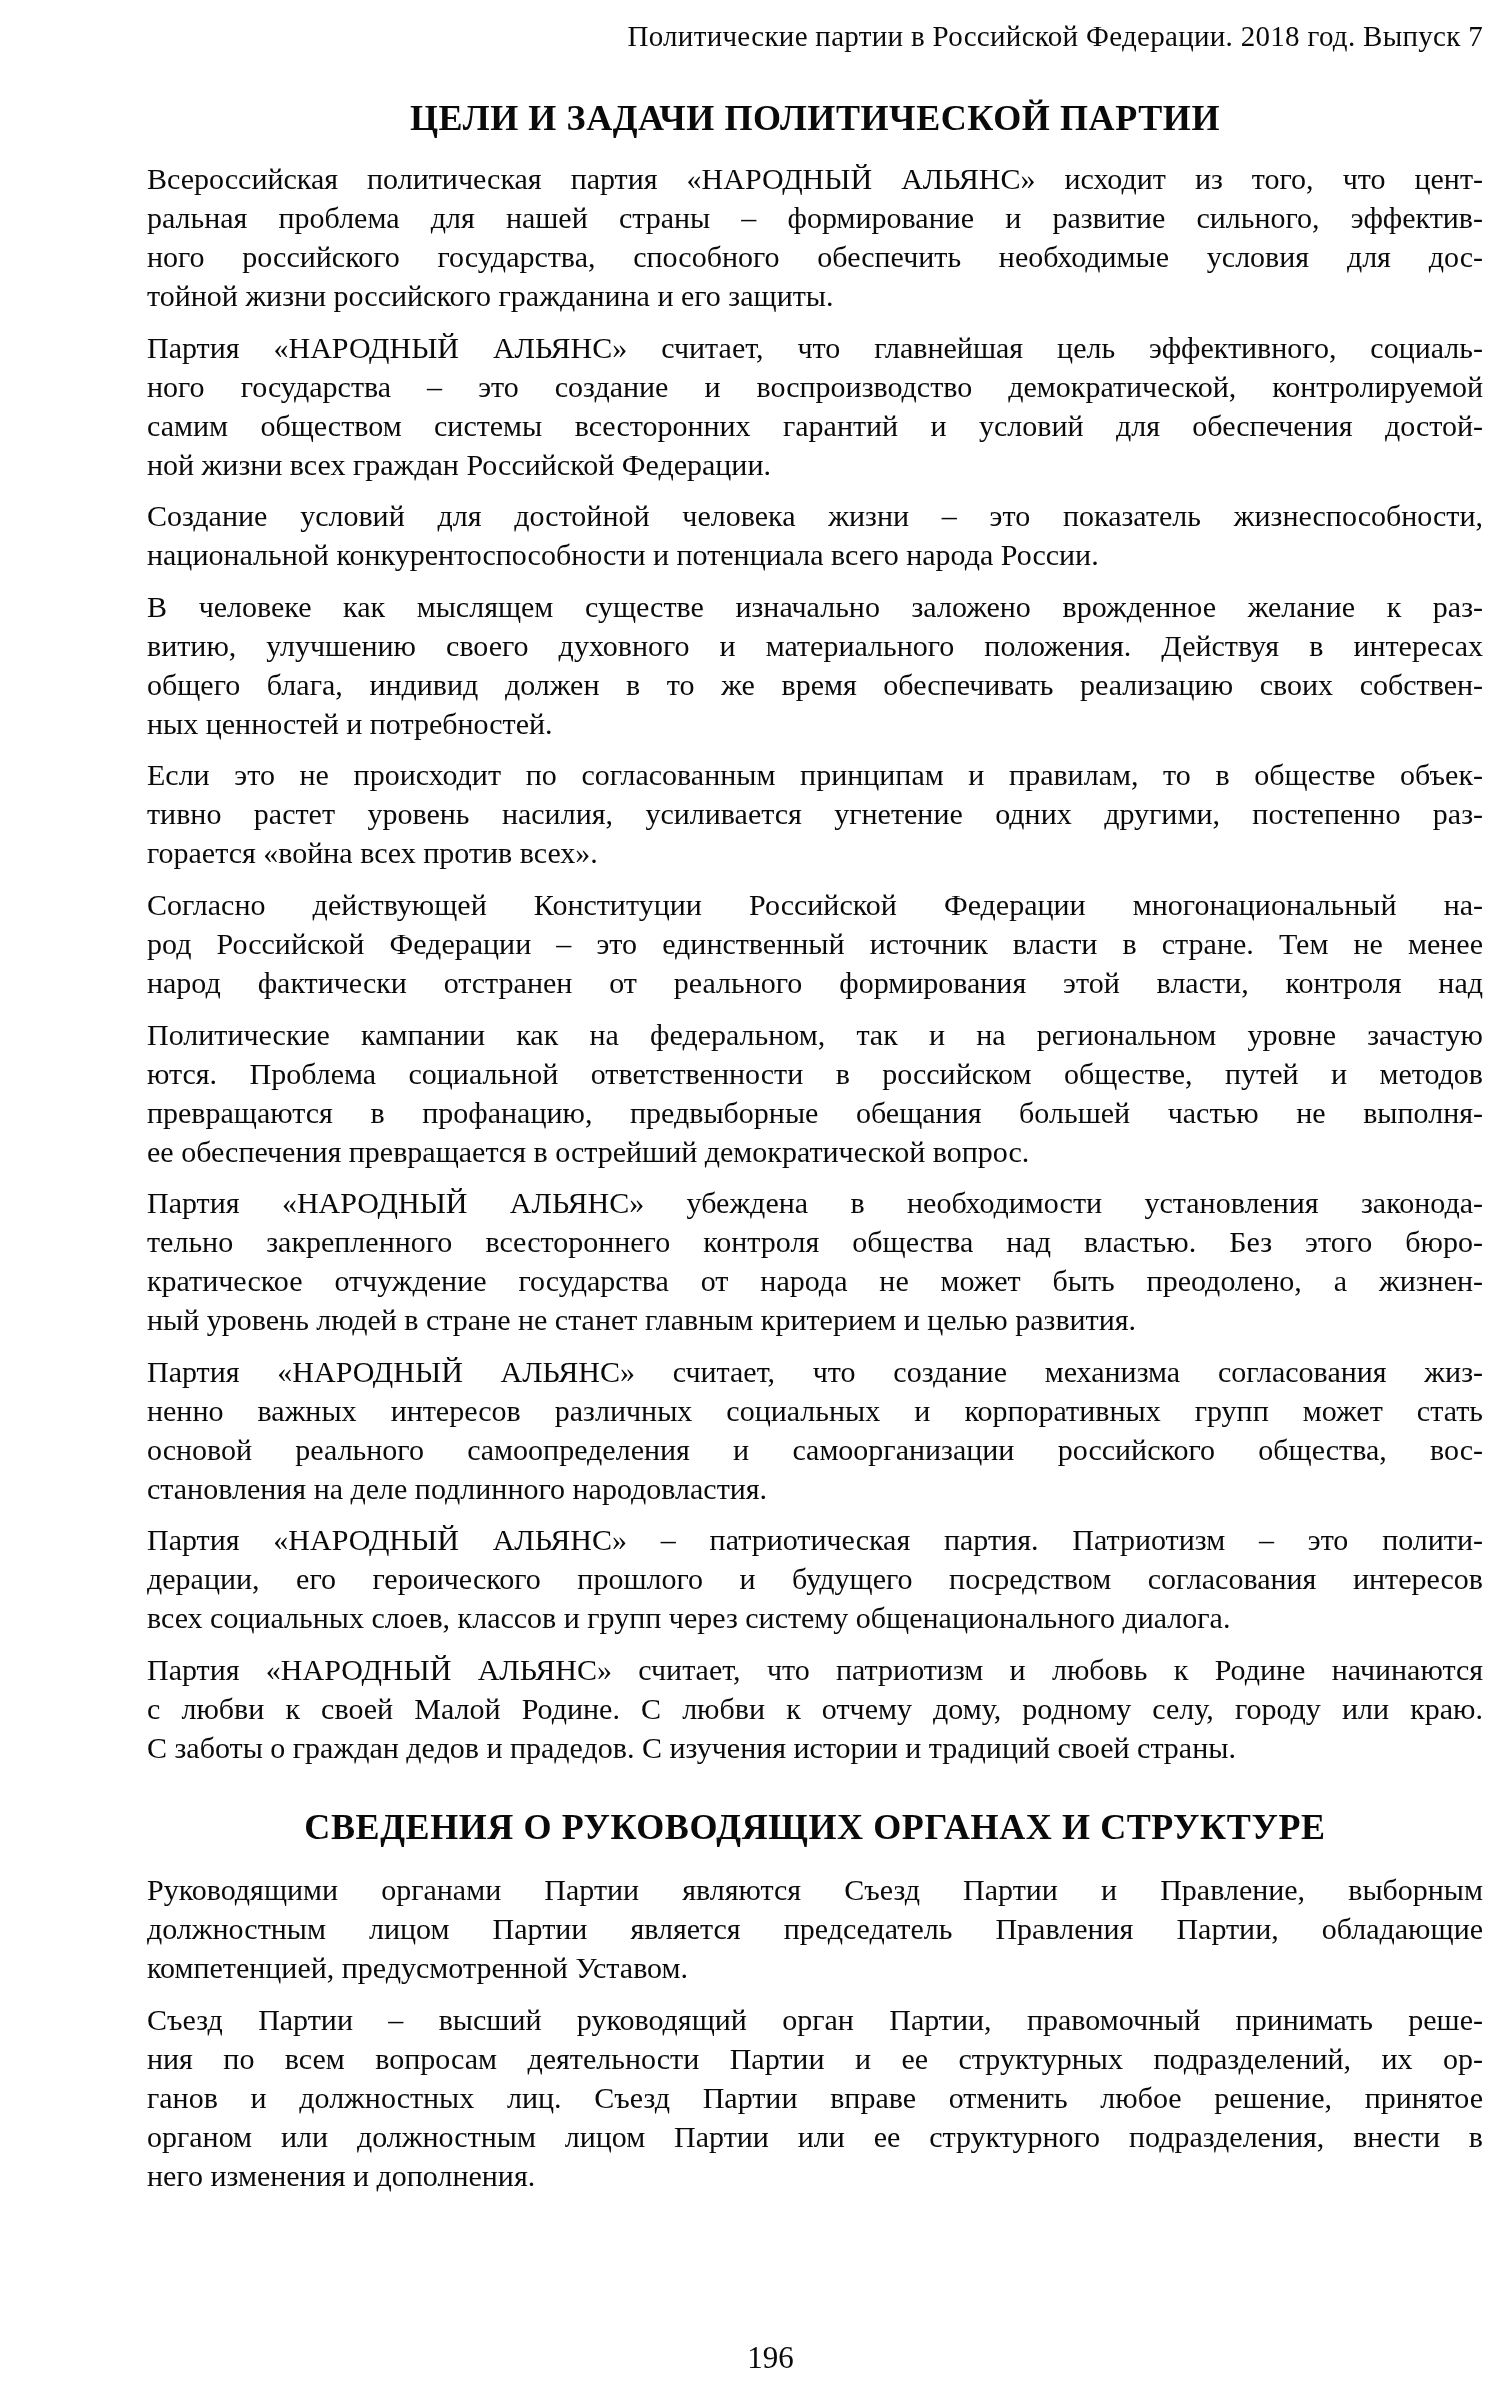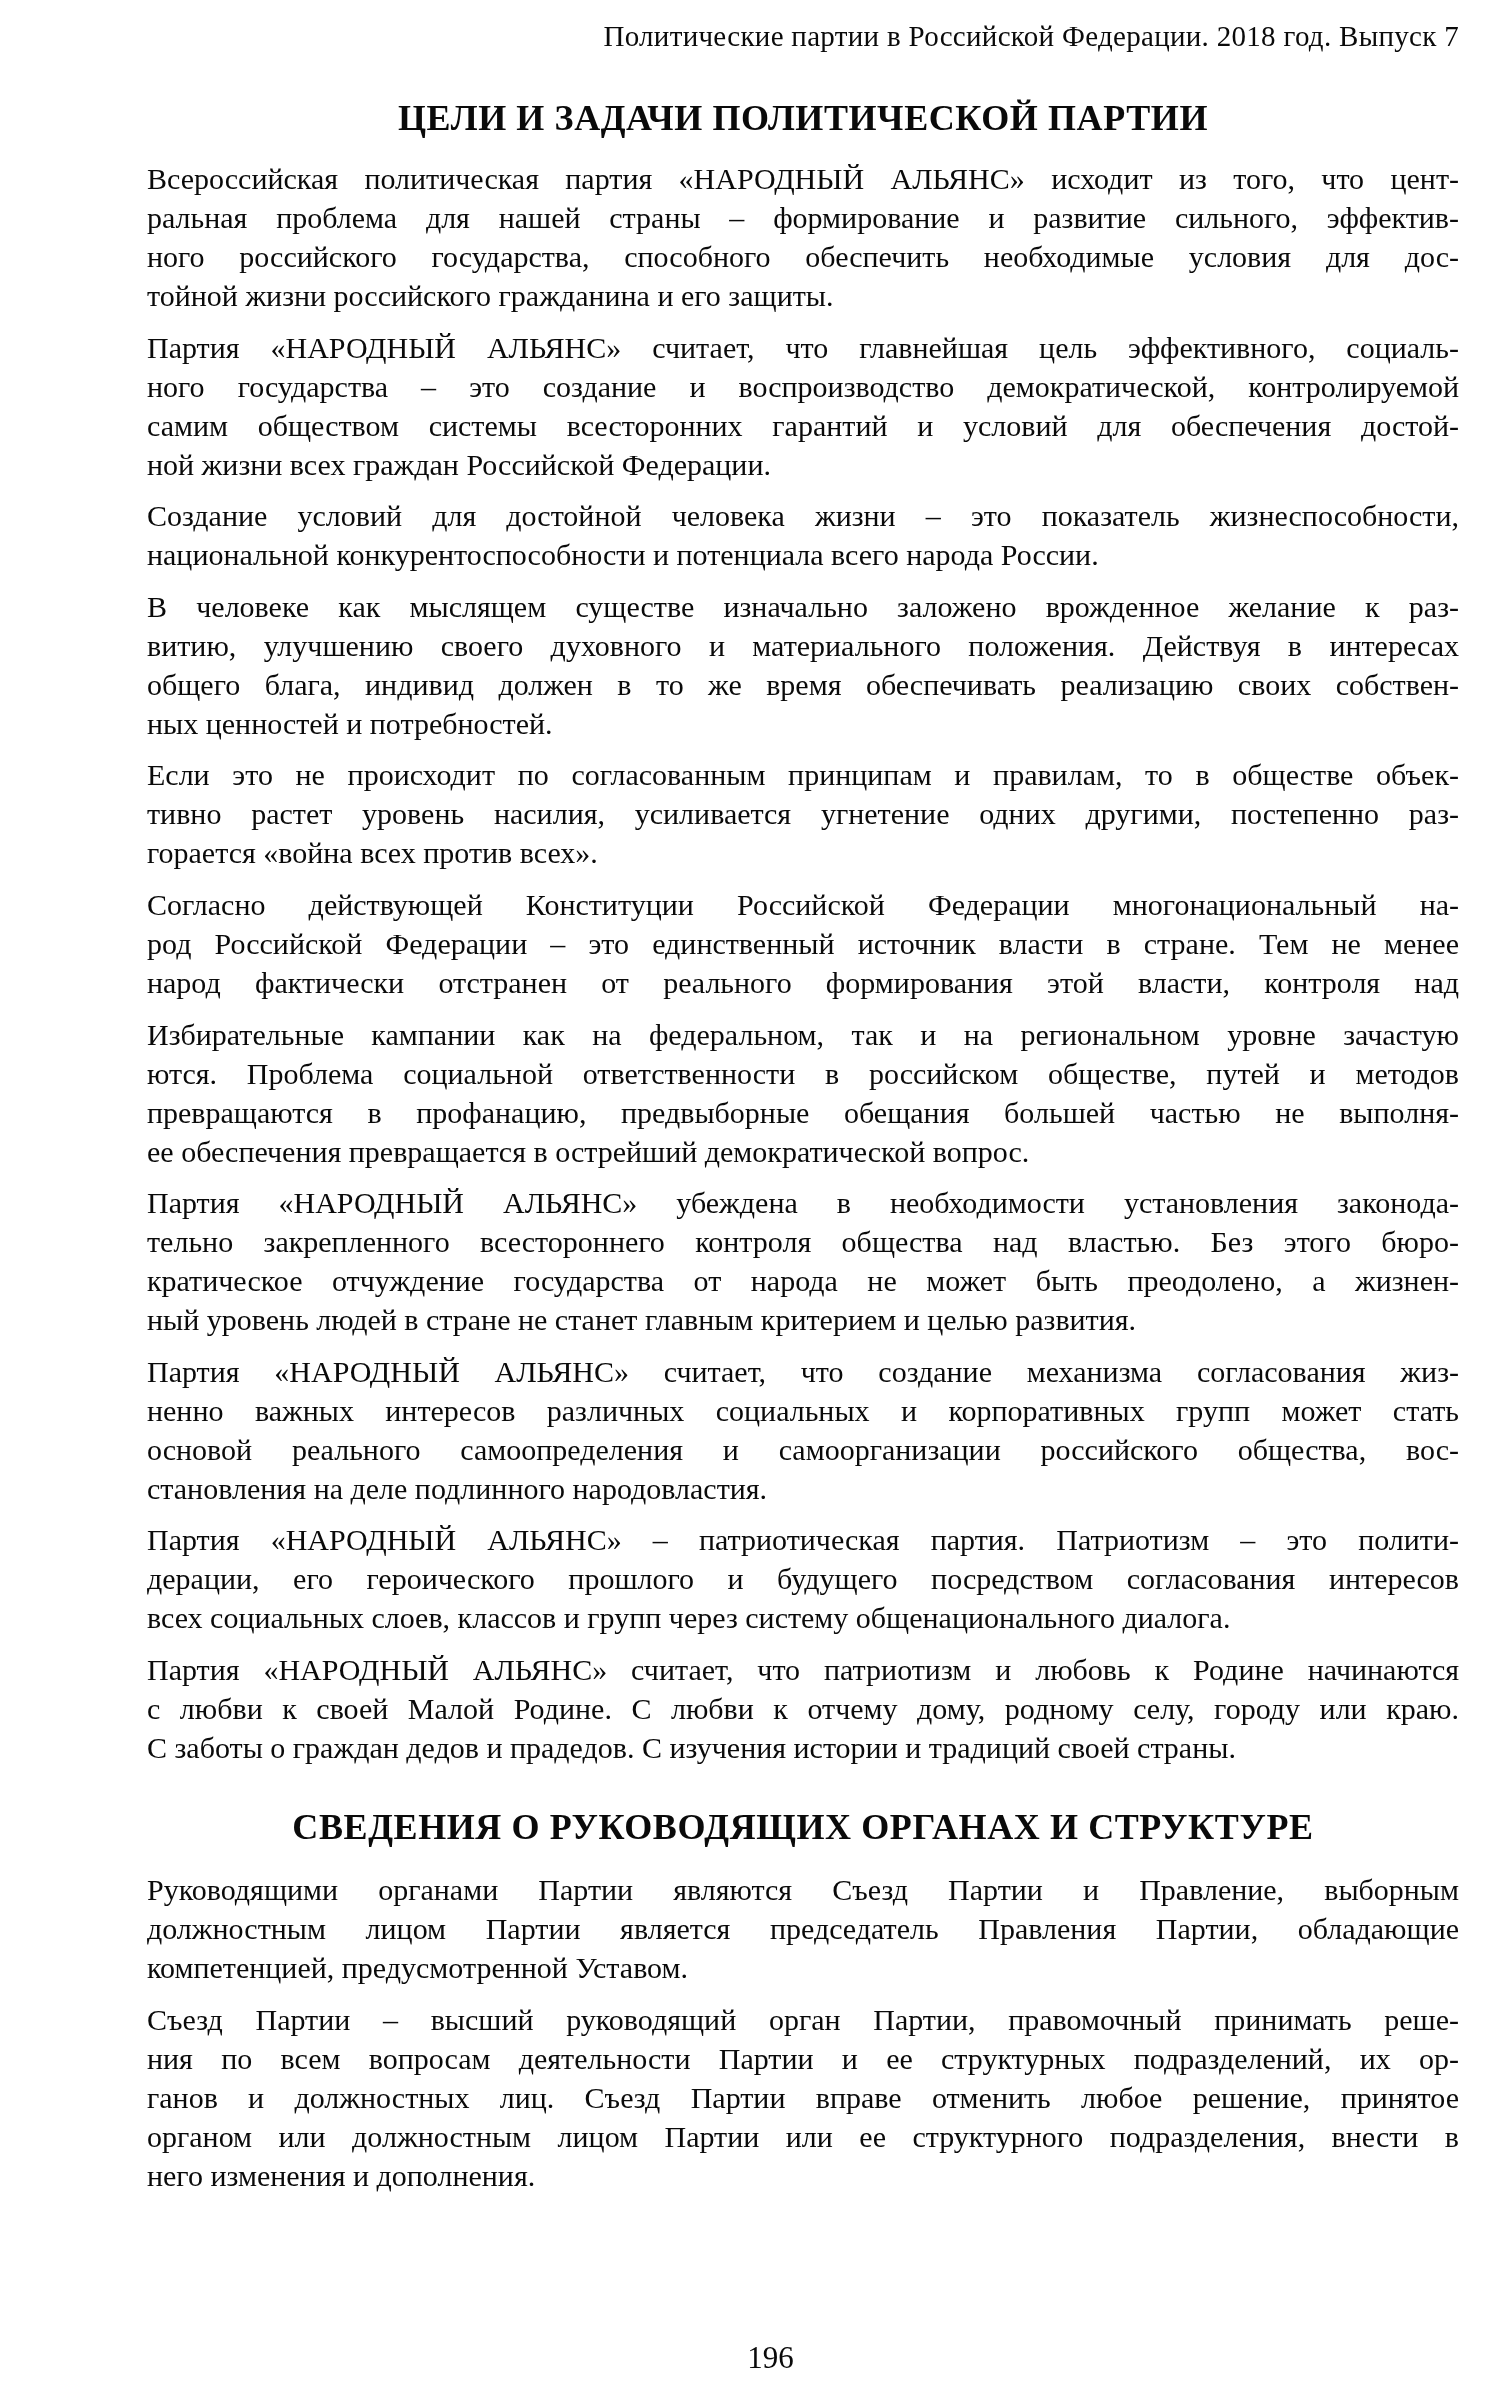--- a/index.html
+++ b/index.html
@@ -12,21 +12,21 @@
     height: 2401px;
     position: relative;
     overflow: hidden;
     font-family: "Liberation Serif", "DejaVu Serif", serif;
     color: #0a0a0a;
     -webkit-font-smoothing: antialiased;
   }
   .page {
     position: absolute;
     inset: 0;
-    padding: 19px 50px 0 147px; 
+    padding: 19px 26px 0 147px; 
     box-sizing: border-box;
   }
   .running-header {
     text-align: right;
     font-size: 29px;
     line-height: 35px;
     letter-spacing: 0.3px;
     white-space: nowrap;
   }
   .section-title {
@@ -103,21 +103,21 @@
         <div class="line">Если это не происходит по согласованным принципам и правилам, то в обществе объек-</div>
         <div class="line">тивно растет уровень насилия, усиливается угнетение одних другими, постепенно раз-</div>
         <div class="line last">горается «война всех против всех».</div>
       </div>
       <div class="para">
         <div class="line">Согласно действующей Конституции Российской Федерации многонациональный на-</div>
         <div class="line">род Российской Федерации – это единственный источник власти в стране. Тем не менее</div>
         <div class="line">народ фактически отстранен от реального формирования этой власти, контроля над</div>
       </div>
       <div class="para">
-        <div class="line">Избирательные кампании как на федеральном, так и на региональном уровне зачастую</div>
+        <div class="line">Политические кампании как на федеральном, так и на региональном уровне зачастую</div>
         <div class="line">ются. Проблема социальной ответственности в российском обществе, путей и методов</div>
         <div class="line">превращаются в профанацию, предвыборные обещания большей частью не выполня-</div>
         <div class="line last">ее обеспечения превращается в острейший демократической вопрос.</div>
       </div>
       <div class="para">
         <div class="line">Партия «НАРОДНЫЙ АЛЬЯНС» убеждена в необходимости установления законода-</div>
         <div class="line">тельно закрепленного всестороннего контроля общества над властью. Без этого бюро-</div>
         <div class="line">кратическое отчуждение государства от народа не может быть преодолено, а жизнен-</div>
         <div class="line last">ный уровень людей в стране не станет главным критерием и целью развития.</div>
       </div>

